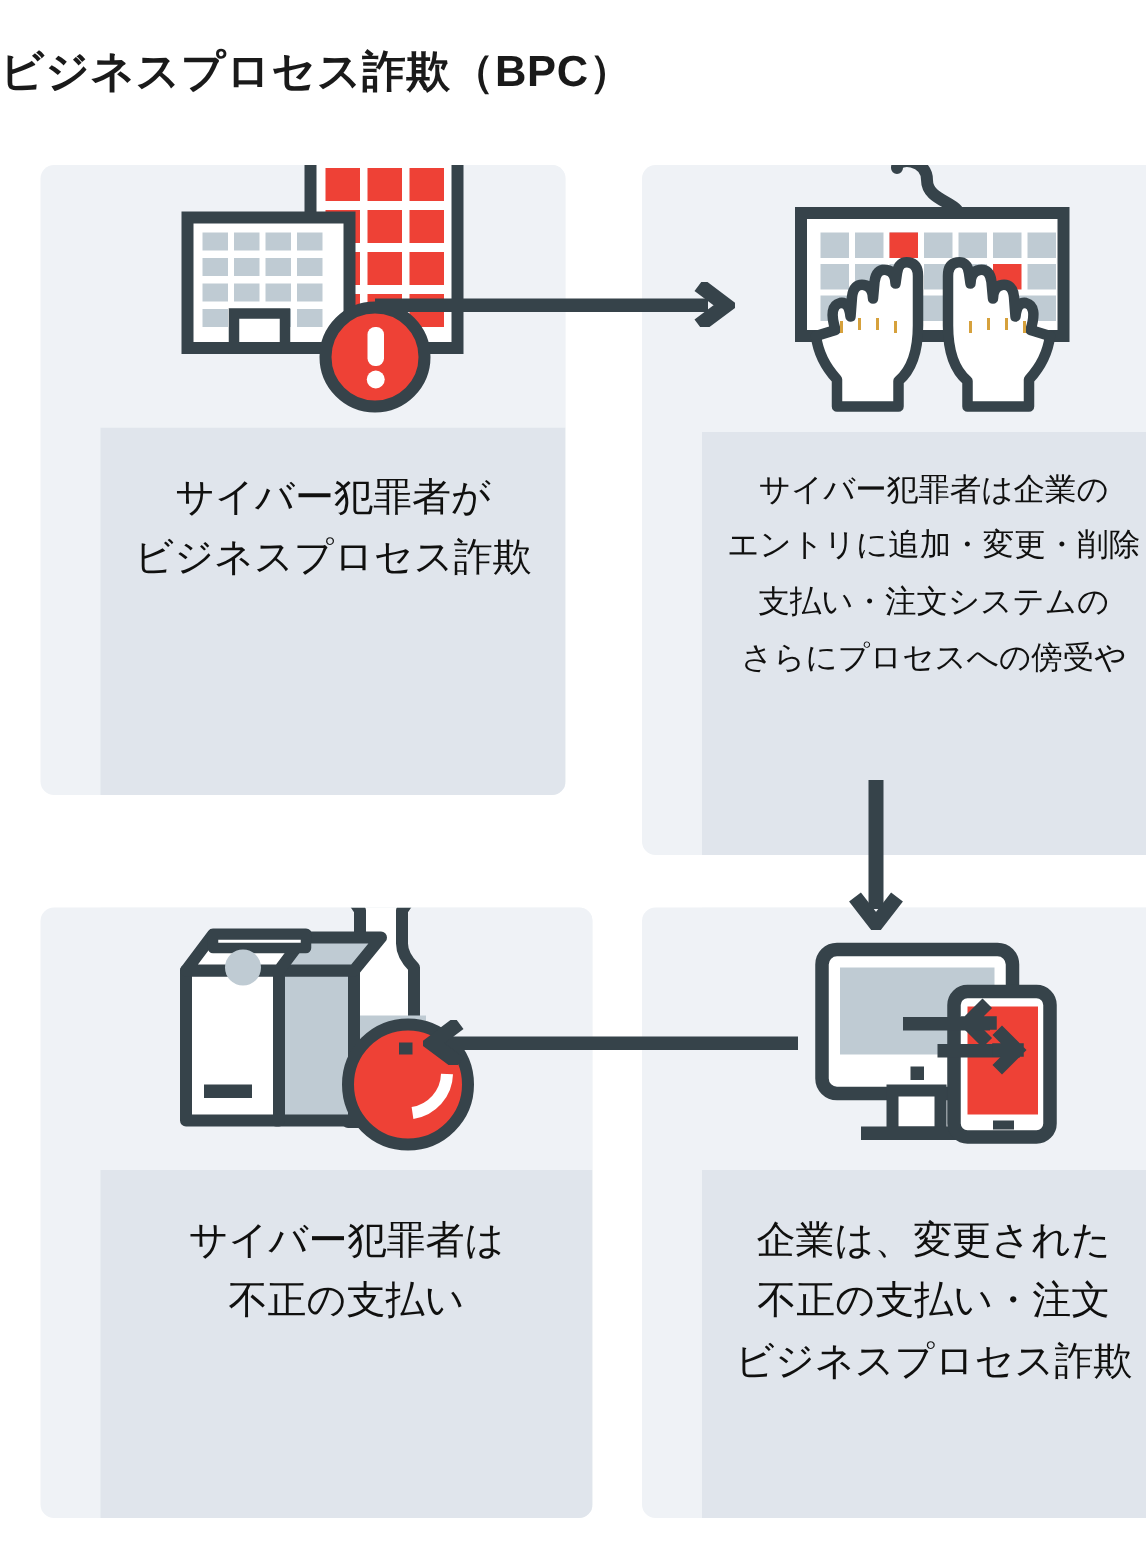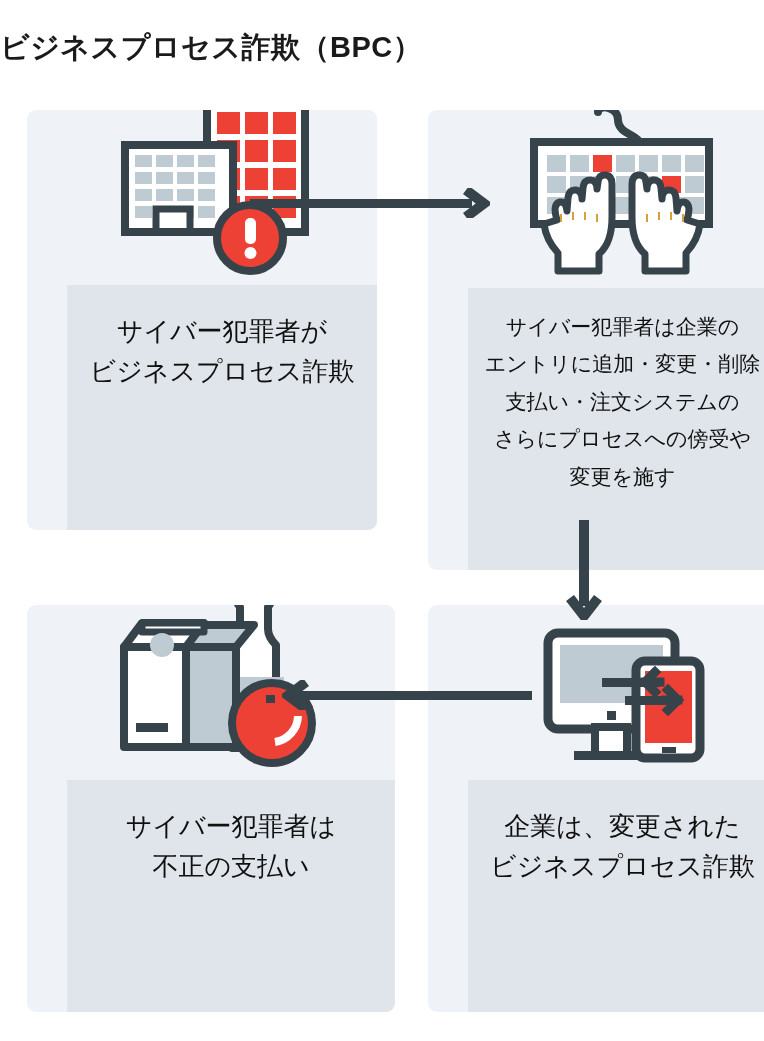--- a/index.html
+++ b/index.html
@@ -218,21 +218,20 @@
           <line x1="191" y1="102" x2="191" y2="110"></line>
           <line x1="179" y1="104" x2="179" y2="112"></line>
         </g>
       </svg>
     </div>
     <div class="card-caption">
       <div class="cap-line">サイバー犯罪者は企業の</div>
       <div class="cap-line">エントリに追加・変更・削除</div>
       <div class="cap-line">支払い・注文システムの</div>
       <div class="cap-line">さらにプロセスへの傍受や</div>
-      <div class="cap-line">変更を施す</div>
     </div>
   </div>
 
   <div class="card" id="card-3">
     <div class="card-icon">
       <svg class="icon-svg" viewBox="0 0 310 175">
 
         <path d="M160 -18 l36 0 l0 14 l-4 6 l0 22 q0 8 8 16 l0 103 l-44 0 l0 -103 q8 -8 8 -16 l0 -22 l-4 -6 z" fill="#ffffff" stroke="#36434a" stroke-width="8" stroke-linejoin="round"></path>
         <rect x="164" y="-14" width="28" height="8" rx="4" fill="#ee4136"></rect>
         <rect x="156" y="72" width="52" height="40" fill="#bfcbd3"></rect>
@@ -273,20 +272,21 @@
         <rect x="194" y="142" width="14" height="6" fill="#36434a"></rect>
 
         <path d="M192 77 l-15 0 m0 0 l10 -10 m-10 10 l10 10" fill="none" stroke="#36434a" stroke-width="9" stroke-linecap="square"></path>
         <rect x="134" y="73" width="58" height="9" fill="#36434a"></rect>
         <rect x="157" y="91" width="55" height="9" fill="#36434a"></rect>
         <path d="M198 95 l12 0 m0 0 l-10 -10 m10 10 l-10 10" fill="none" stroke="#36434a" stroke-width="9" stroke-linecap="square"></path>
       </svg>
     </div>
     <div class="card-caption">
       <div class="cap-line">企業は、変更された</div>
+      <div class="cap-line">不正の支払い・注文</div>
       <div class="cap-line">ビジネスプロセス詐欺</div>
     </div>
   </div>
 
   <svg class="connector" id="arrow-right" viewBox="0 0 240 30">
     <rect x="0" y="11" width="222" height="9" fill="#36434a"></rect>
     <path d="M216 2 l18 13.5 l-18 13.5" fill="none" stroke="#36434a" stroke-width="10" stroke-linejoin="miter"></path>
   </svg>
 
   <svg class="connector" id="arrow-down" viewBox="0 0 36 100">

